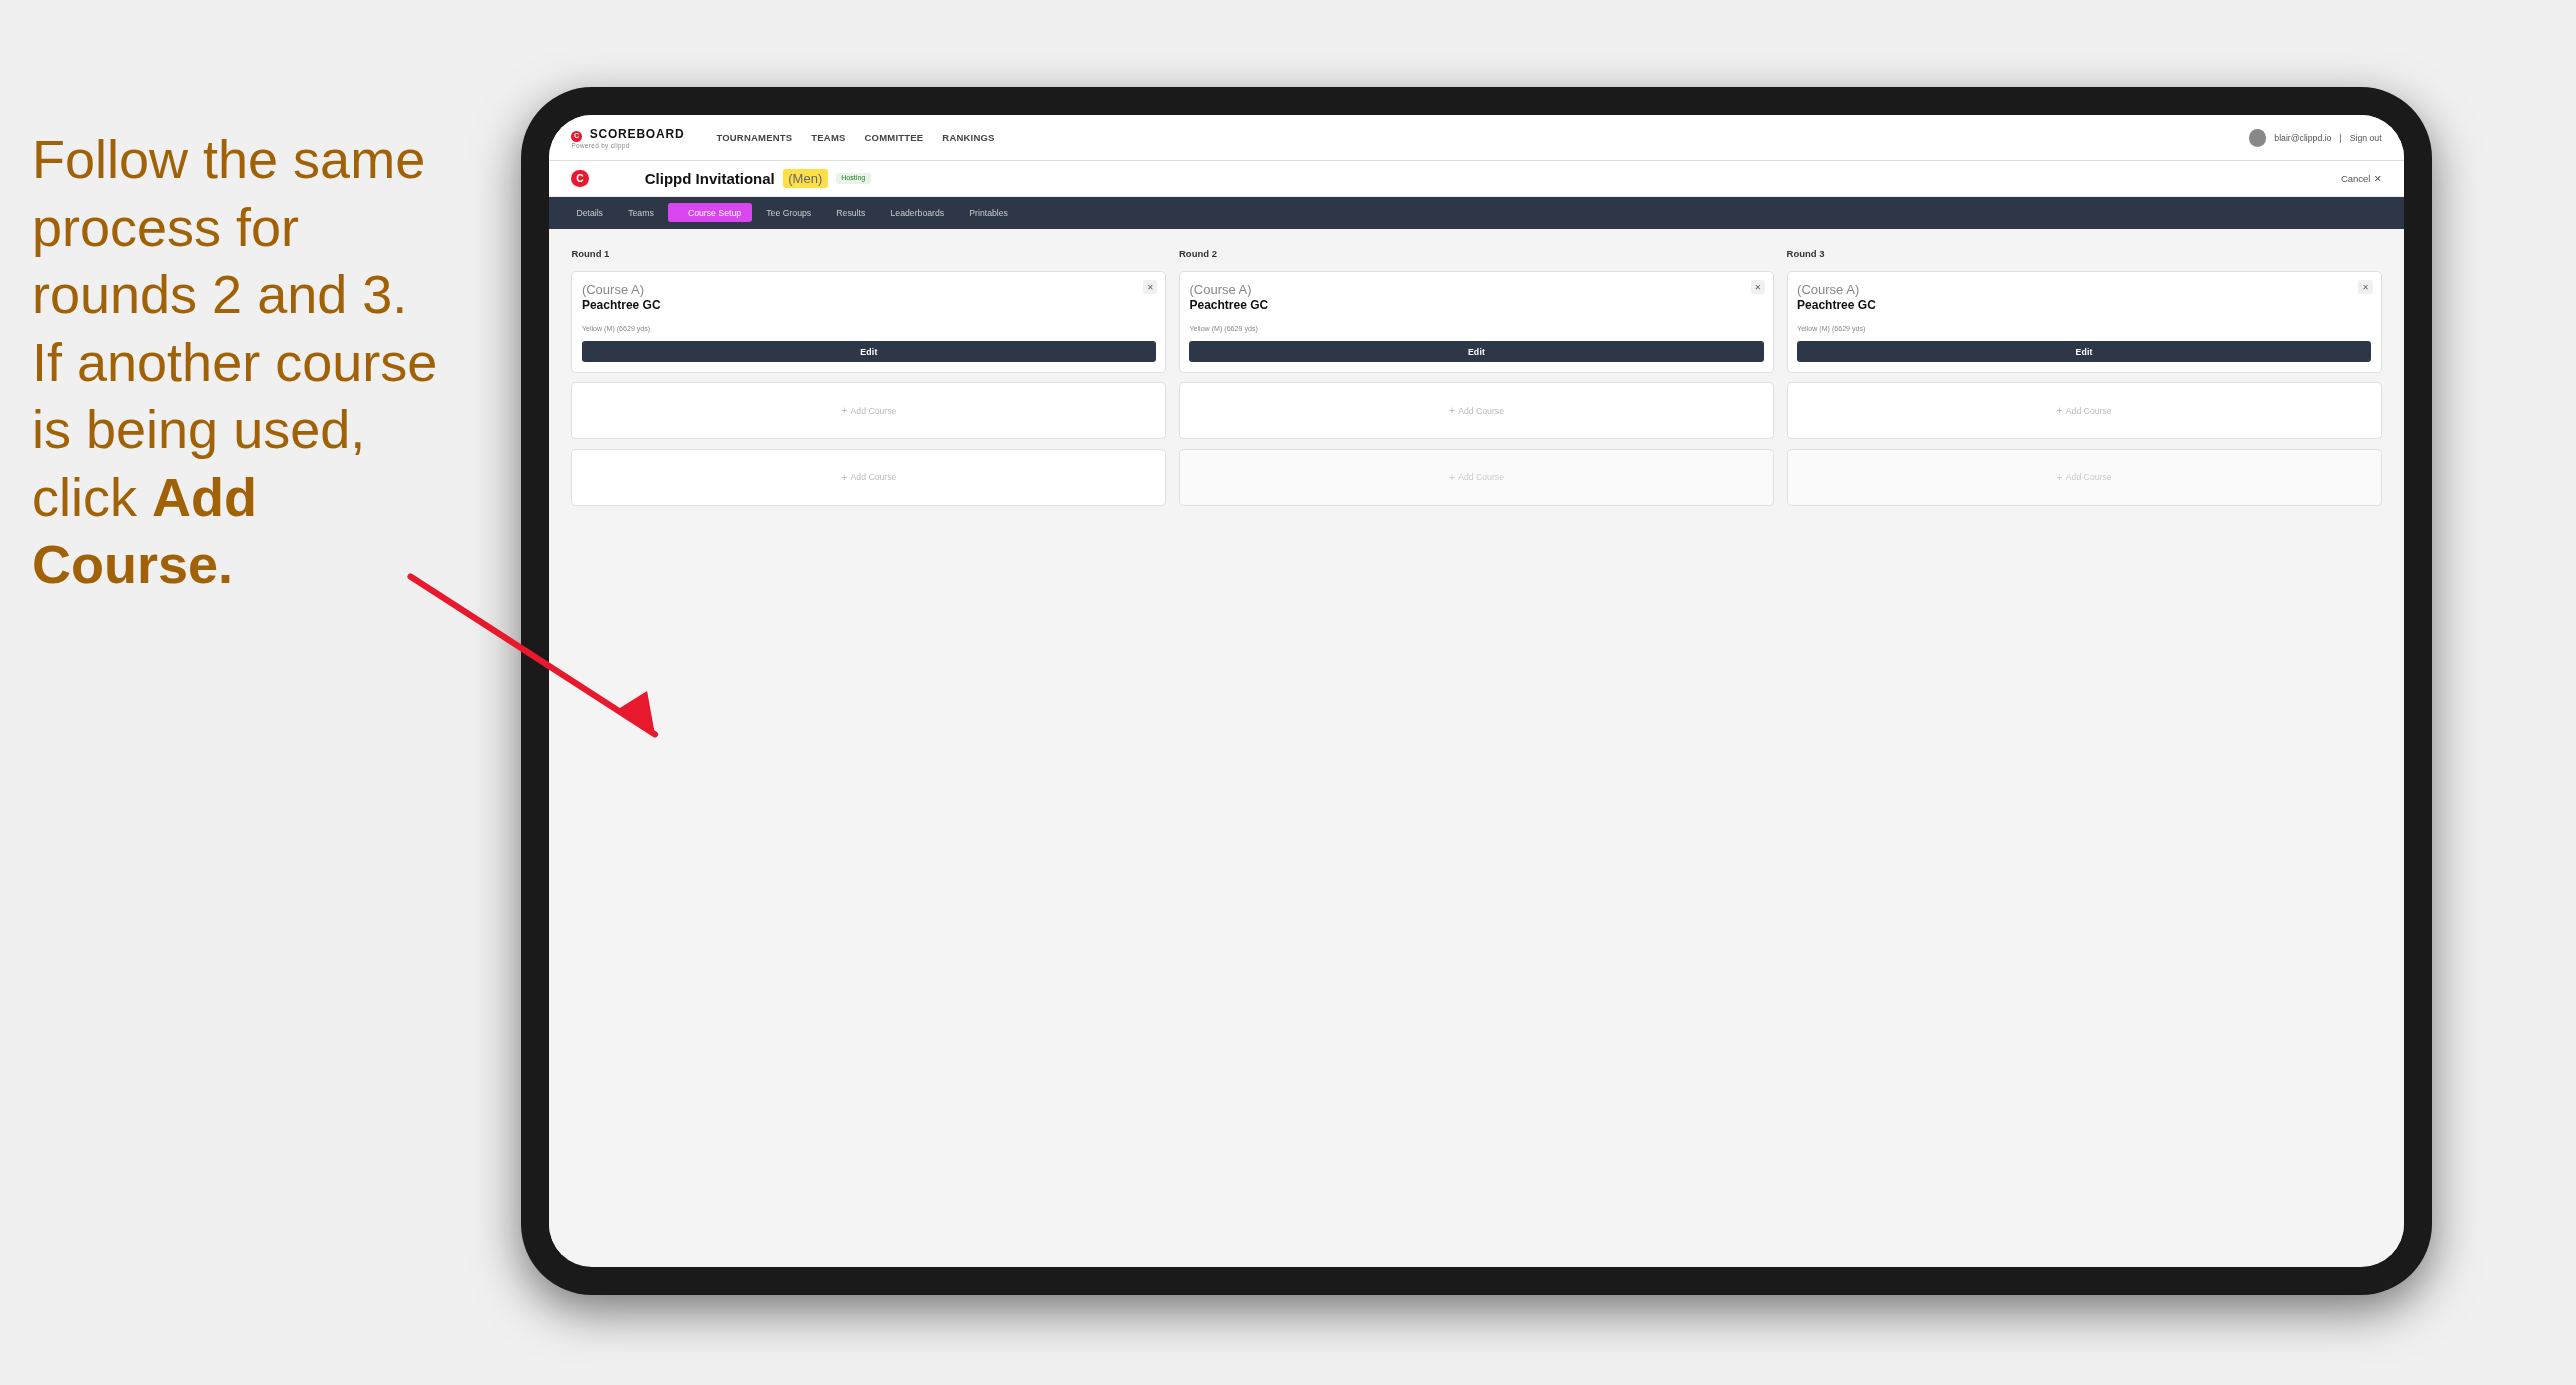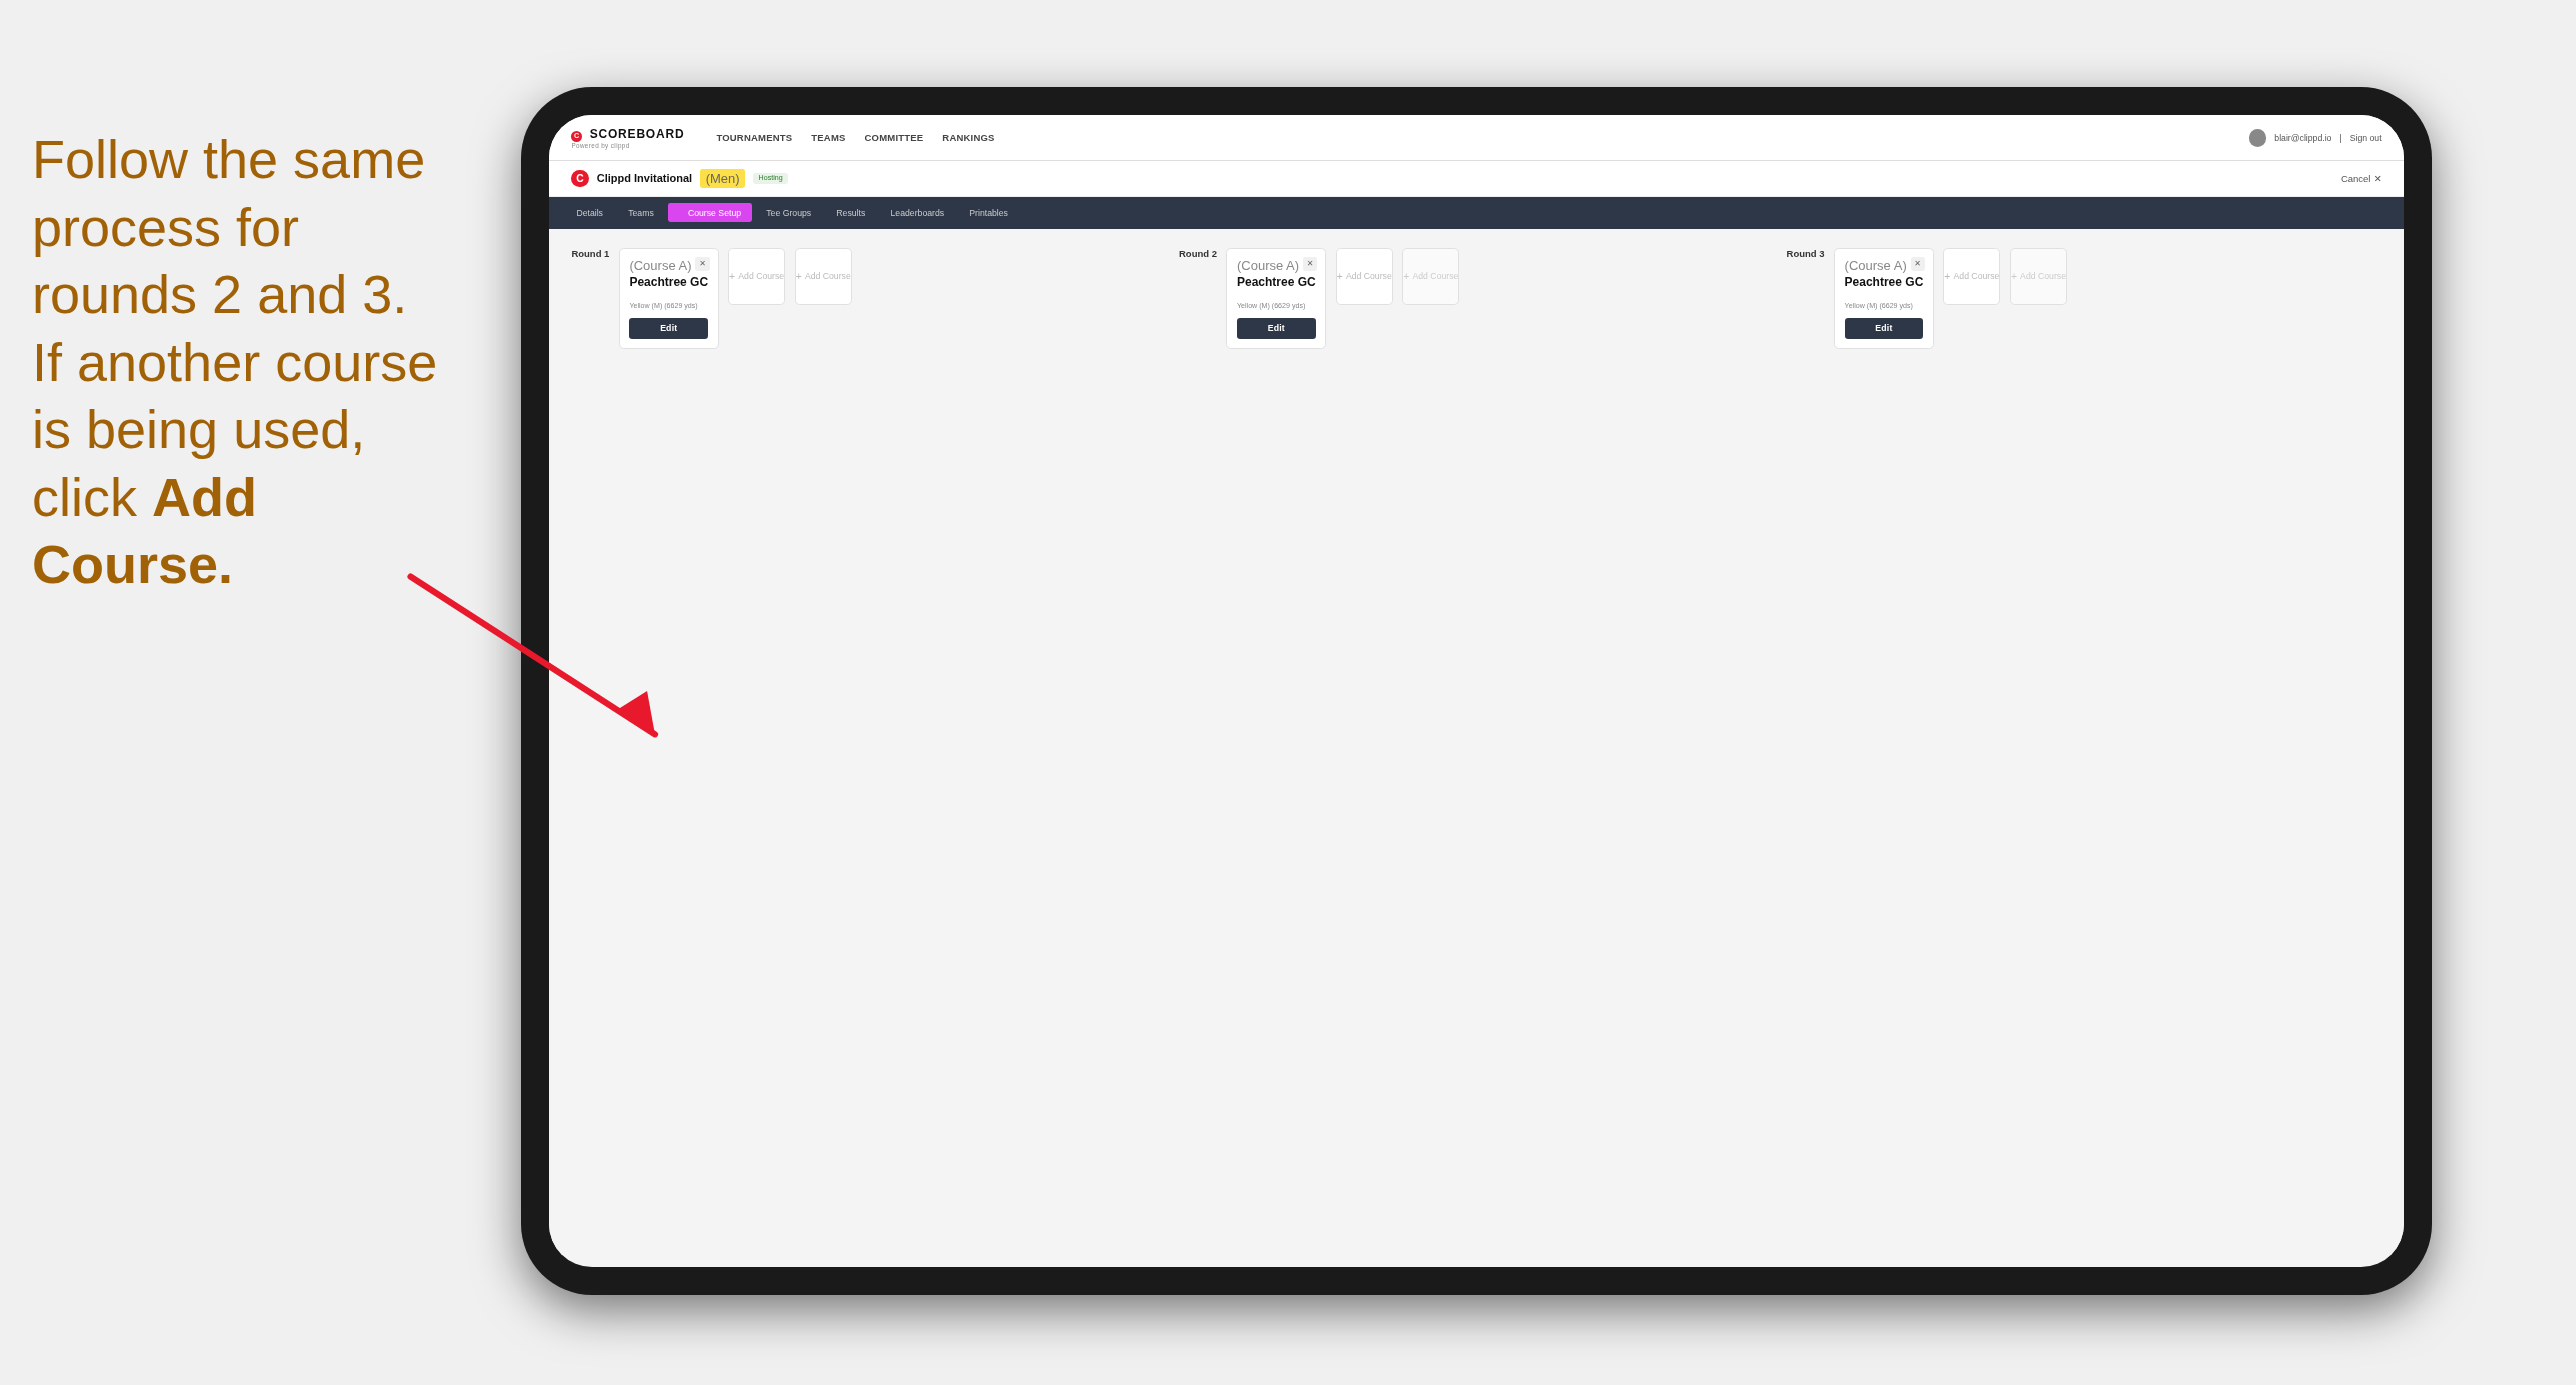--- a/index.html
+++ b/index.html
@@ -143,23 +143,24 @@
       height: 17.4px;
       background: #e8192c;
       border-radius: 50%;
       color: #fff;
       font-size: 10.3px;
       font-weight: bold;
       text-align: center;
       line-height: 17.4px;
     }
     .tournament-name {
-      font-size: 11px;
+      font-size: 15px;
       font-weight: 700;
       color: #111;
+      margin-left: 48px;
     }
     .tournament-badge {
       background: #fde047;
       color: #666;
       font-size: 13px;
       padding: 1.6px 5.5px;
       border-radius: 2.4px;
     }
     .hosting-badge {
       background: #e8f4e8;
@@ -208,21 +209,21 @@
     }
 
     .rounds-grid {
       display: grid;
       grid-template-columns: repeat(3, 1fr);
       gap: 12.6px;
     }
 
     .round-column {
       display: flex;
-      flex-direction: row;
+      flex-direction: column;
       gap: 9.5px;
     }
 
     .round-title {
       font-size: 9.5px;
       font-weight: 700;
       color: #333;
       margin-bottom: 3.2px;
     }
 

